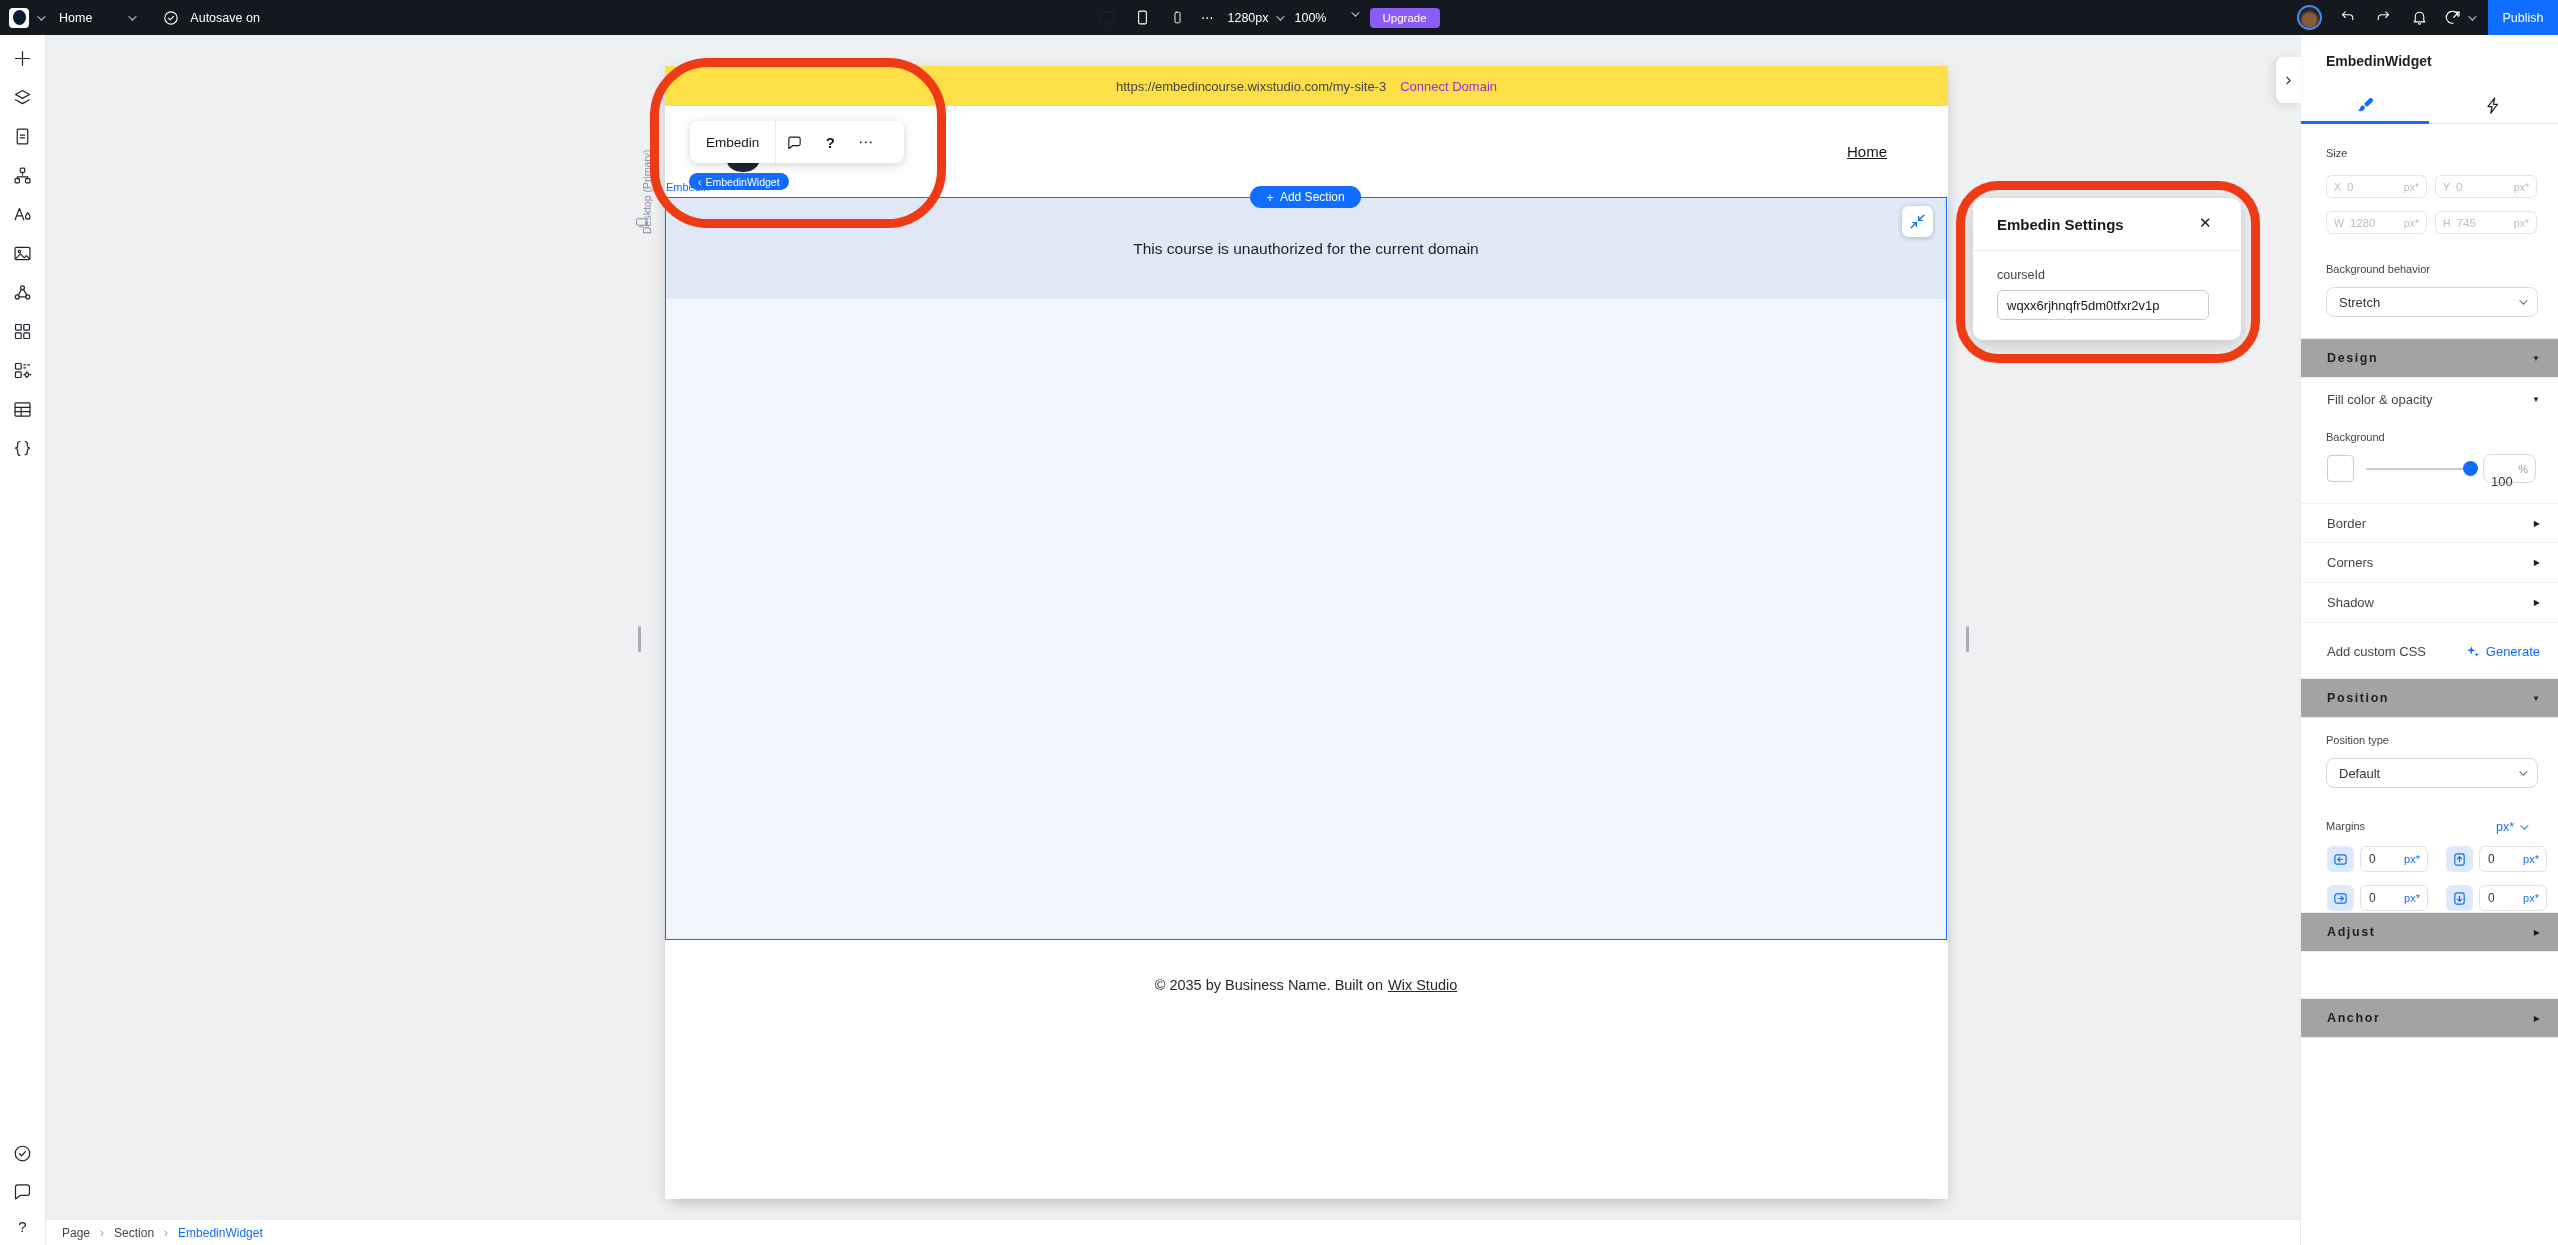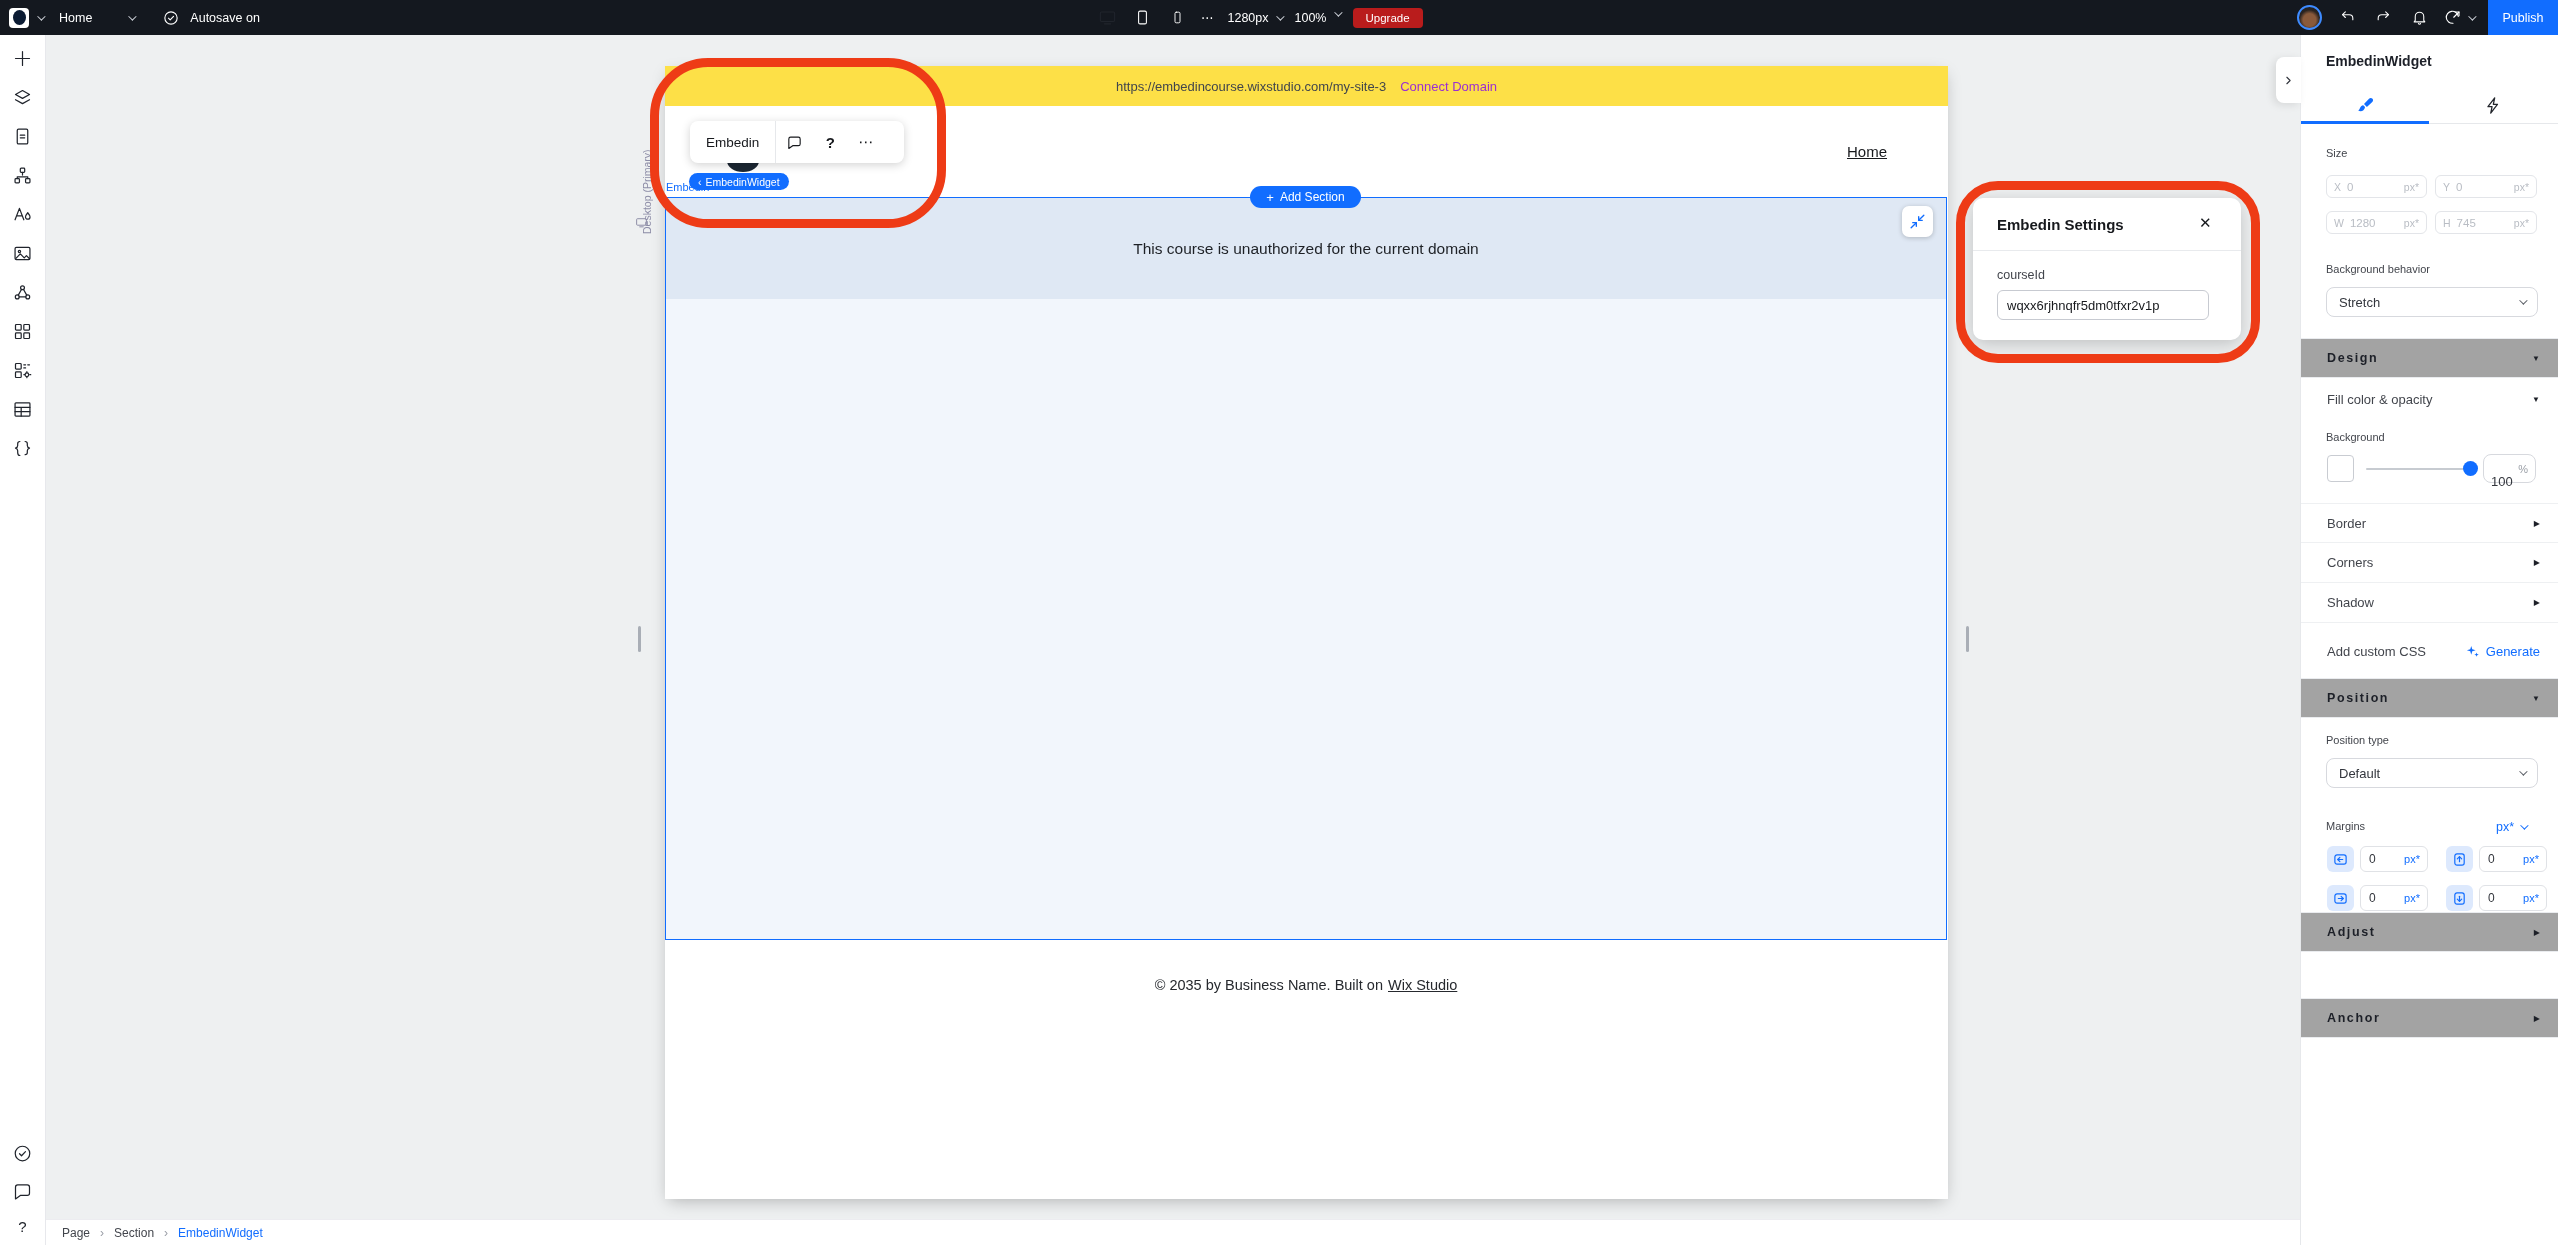--- a/index.html
+++ b/index.html
@@ -9,21 +9,21 @@
 
   
   .topbar { left:0; top:0; width:2558px; height:35px; background:#14181f; color:#fff; z-index:100; }
   .tb-left { left:0; top:0; height:35px; display:flex; align-items:center; gap:8px; padding-left:9px; }
   .logo-sq { width:20px; height:20px; background:#fff; border-radius:4px; display:flex; align-items:center; justify-content:center; }
   .logo-dot { width:13px; height:15px; background:#0b1b33; border-radius:50%; }
   .chev { width:6px; height:6px; border-right:1.4px solid #cfd3da; border-bottom:1.4px solid #cfd3da; transform:rotate(45deg) translateY(-2px); display:inline-block; }
   .tb-txt { font-size:12.5px; color:#fff; }
   .tb-center { left:1096px; top:0; height:35px; display:flex; align-items:center; gap:13px; }
   .tb-right { right:0; top:0; height:35px; display:flex; align-items:center; gap:14px;text-align:center; }
-  .upgrade-btn { background:#b91c1c; color:#fff; font-size:11.5px; padding:4px 13px; border-radius:4px; }
+  .upgrade-btn { background:#8b5cf6; color:#fff; font-size:11.5px; padding:4px 13px; border-radius:4px; }
   .publish-btn { width:70px; height:35px; background:#116dff; color:#fff; font-size:12.5px; display:flex; align-items:center; justify-content:center; }
   .avatar { width:25px; height:25px; border-radius:50%; border:2px solid #3e8bff;
     background:radial-gradient(circle at 50% 62%, #8a5a3b 0 38%, #2a2320 60%, #12202e 100%); }
 
   
   .sidebar { left:0; top:35px; width:46px; height:1210px; background:#fff; border-right:1px solid #e7e8ec; z-index:90;
     display:flex; flex-direction:column; align-items:center; padding:12px 0 10px; }
   .side-icons-top { display:flex; flex-direction:column; gap:17px; align-items:center; }
   .side-icons-bottom { margin-top:auto; display:flex; flex-direction:column; gap:16px; align-items:center; }
   .sicon { width:22px; height:22px; display:flex; align-items:center; justify-content:center; }
@@ -178,21 +178,21 @@
     <span class="sicon">
       <svg width="15" height="15" viewBox="0 0 24 24" class="white-ic">
           <rect x="8" y="3.5" width="8" height="17" rx="2"></rect>
         </svg>
     </span>
     <span class="tb-txt" style="letter-spacing:1px;">⋯</span>
     <span style="display:flex;align-items:center;gap:7px;">
       <span class="tb-txt">1280px</span>
         <span class="chev"></span>
     </span>
-    <span style="display:flex;align-items:flex-start;gap:7px;">
+    <span style="display:flex;align-items:flex-start;gap:24px;">
       <span class="tb-txt">100%</span>
         <span class="chev"></span>
     </span>
     <span class="upgrade-btn">Upgrade</span>
   </div>
 
   <div class="abs tb-right">
     <div class="avatar"></div>
     <span class="sicon">
       <svg width="17" height="17" viewBox="0 0 24 24" class="white-ic">

